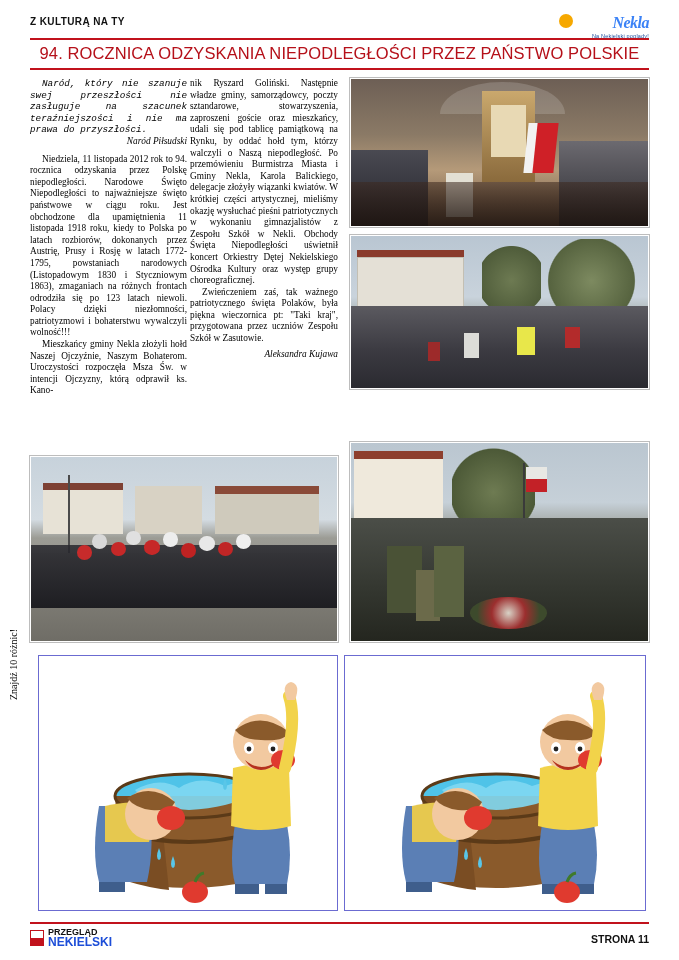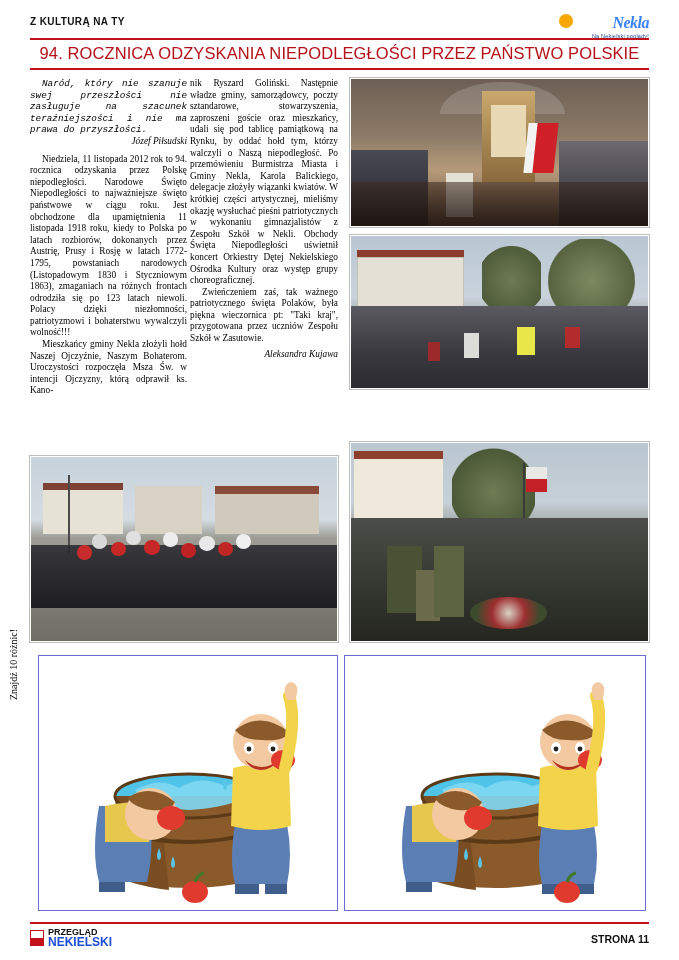--- a/index.html
+++ b/index.html
@@ -243,21 +243,21 @@
       <div class="logo-sub">Na Nekielski poglądy!</div>
     </div>
   </div>
   <div class="header-rule"></div>
 
   <div class="headline">94. ROCZNICA ODZYSKANIA NIEPODLEGŁOŚCI PRZEZ PAŃSTWO POLSKIE</div>
   <div class="headline-rule"></div>
 
   <div class="col" id="col1">
     <p class="quote">Naród, który nie szanuje swej przeszłości nie zasługuje na szacunek teraźniejszości i nie ma prawa do przyszłości.</p>
-    <p class="sign noindent">Józef Piłsudski</p>
+    <p class="sign noindent">Naród Piłsudski</p>
     <p style="margin-top:6px;">Niedziela, 11 listopada 2012 rok to 94. rocznica odzyskania przez Polskę niepodległości. Narodowe Święto Niepodległości to najważniejsze święto państwowe w ciągu roku. Jest obchodzone dla upamiętnienia 11 listopada 1918 roku, kiedy to Polska po latach rozbiorów, dokonanych przez Austrię, Prusy i Rosję w latach 1772-1795, powstaniach narodowych (Listopadowym 1830 i Styczniowym 1863), zmaganiach na różnych frontach odrodziła się po 123 latach niewoli. Polacy dzięki niezłomności, patriotyzmowi i bohaterstwu wywalczyli wolność!!!</p>
     <p>Mieszkańcy gminy Nekla złożyli hołd Naszej Ojczyźnie, Naszym Bohaterom. Uroczystości rozpoczęła Msza Św. w intencji Ojczyzny, którą odprawił ks. Kano-</p>
   </div>
 
   <div class="col" id="col2">
     <p class="noindent">nik Ryszard Goliński. Następnie władze gminy, samorządowcy, poczty sztandarowe, stowarzyszenia, zaproszeni goście oraz mieszkańcy, udali się pod tablicę pamiątkową na Rynku, by oddać hołd tym, którzy walczyli o Naszą niepodległość. Po przemówieniu Burmistrza Miasta i Gminy Nekla, Karola Balickiego, delegacje złożyły wiązanki kwiatów. W krótkiej części artystycznej, mieliśmy okazję wysłuchać pieśni patriotycznych w wykonaniu gimnazjalistów z Zespołu Szkół w Nekli. Obchody Święta Niepodległości uświetnił koncert Orkiestry Dętej Nekielskiego Ośrodka Kultury oraz występ grupy choreograficznej.</p>
     <p>Zwieńczeniem zaś, tak ważnego patriotycznego święta Polaków, była piękna wieczornica pt: "Taki kraj", przygotowana przez uczniów Zespołu Szkół w Zasutowie.</p>
     <p class="sign noindent" style="margin-top:4px;">Aleksandra Kujawa</p>
   </div>
 

